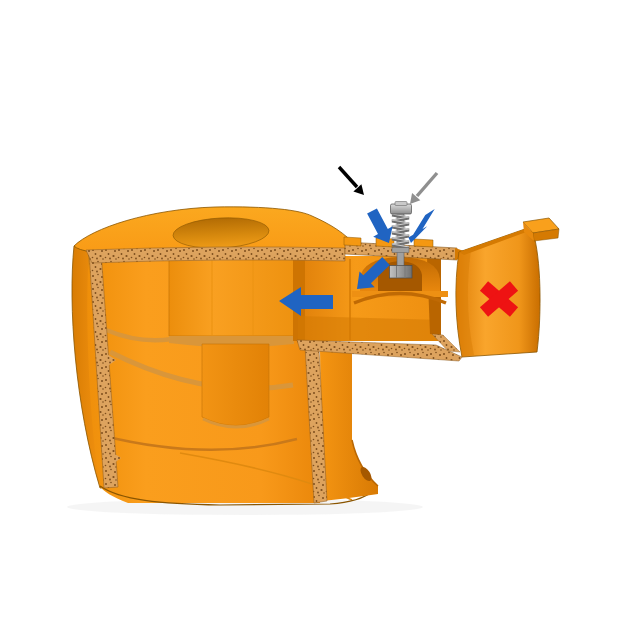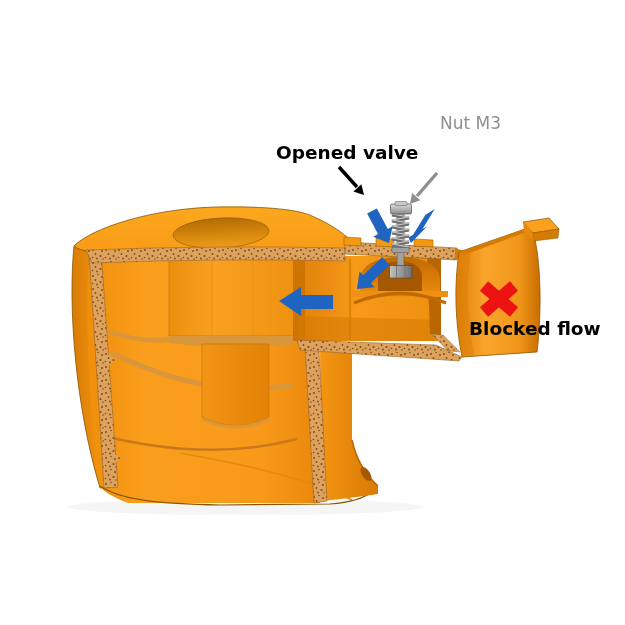--- a/index.html
+++ b/index.html
@@ -197,20 +197,17 @@
   <g>
     <line class="ptrBlack" x1="339" y1="167" x2="357" y2="187" stroke-width="3.4"></line>
     <polygon class="ptrBlackFill" points="364,195 353.4,191.5 361.4,184.3"></polygon>
   </g>
   <g>
     <line class="ptrGray" x1="437" y1="173" x2="417" y2="196" stroke-width="3.4"></line>
     <polygon class="ptrGrayFill" points="410,204 412.1,193.1 420.3,200.2"></polygon>
   </g>
 </svg>
 
-  <div class="callout cv-bold" style="left:276px;top:142px">Opened valve</div>
 
   <div class="callout cv-gray" style="left:440px;top:112px">
-    <div>Nut M3</div>
   </div>
 
-  <div class="callout cv-bold" style="left:469px;top:318px">Blocked flow</div>
 </div>
 
 </body></html>

